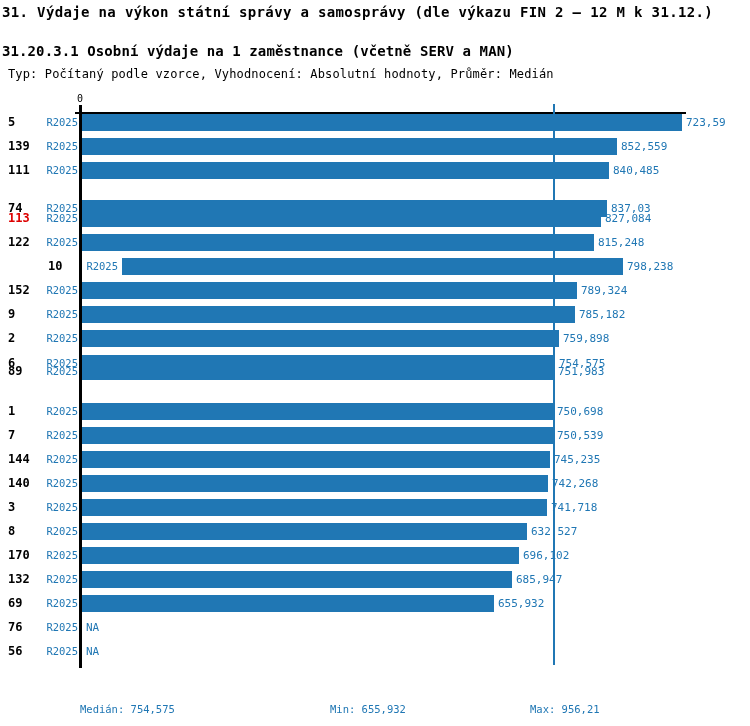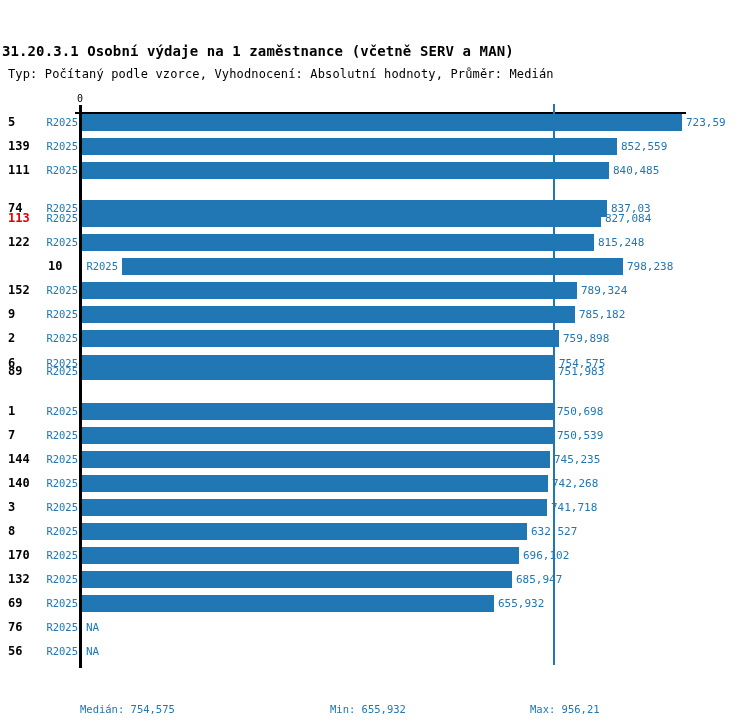--- a/index.html
+++ b/index.html
@@ -32,20 +32,21 @@
   .f-period { position:absolute; left:80px; top:681px; font-size:10.5px; color:var(--accent); white-space:nowrap; }
   .f-median { position:absolute; left:80px;  top:703px; font-size:10.5px; color:var(--accent); white-space:nowrap; }
   .f-min    { position:absolute; left:330px; top:703px; font-size:10.5px; color:var(--accent); white-space:nowrap; }
   .f-max    { position:absolute; left:530px; top:703px; font-size:10.5px; color:var(--accent); white-space:nowrap; }
 </style>
 </head>
 <body>
 
 <div class="screen">
 
+  <div class="title1">31. Výdaje na výkon státní správy a samosprávy (dle výkazu FIN 2 – 12 M k 31.12.)</div>
   <div class="title2">31.20.3.1 Osobní výdaje na 1 zaměstnance (včetně SERV a MAN)</div>
   <div class="params">Typ: Počítaný podle vzorce, Vyhodnocení: Absolutní hodnoty, Průměr: Medián</div>
 
   <div class="zero-label">0</div>
   <div class="top-line"></div>
   <div class="y-axis"></div>
   <div class="median-line" style="left: 553px;"></div>
 
   <div id="rows">
       <div class="row" style="top: 114px;">

